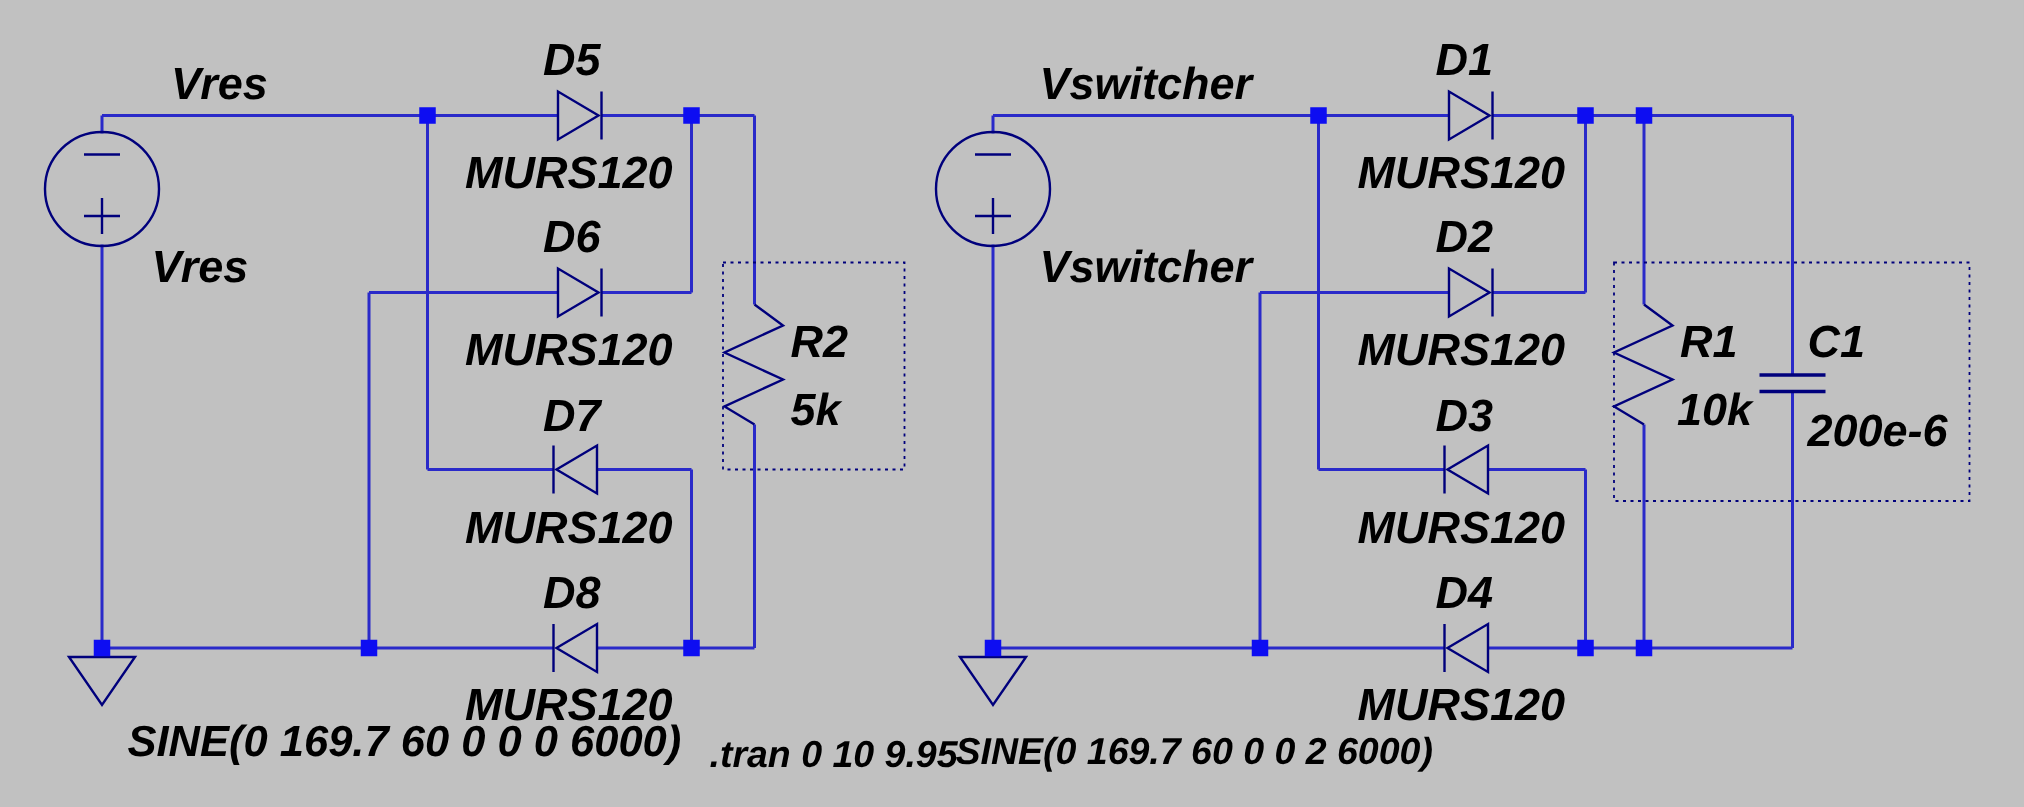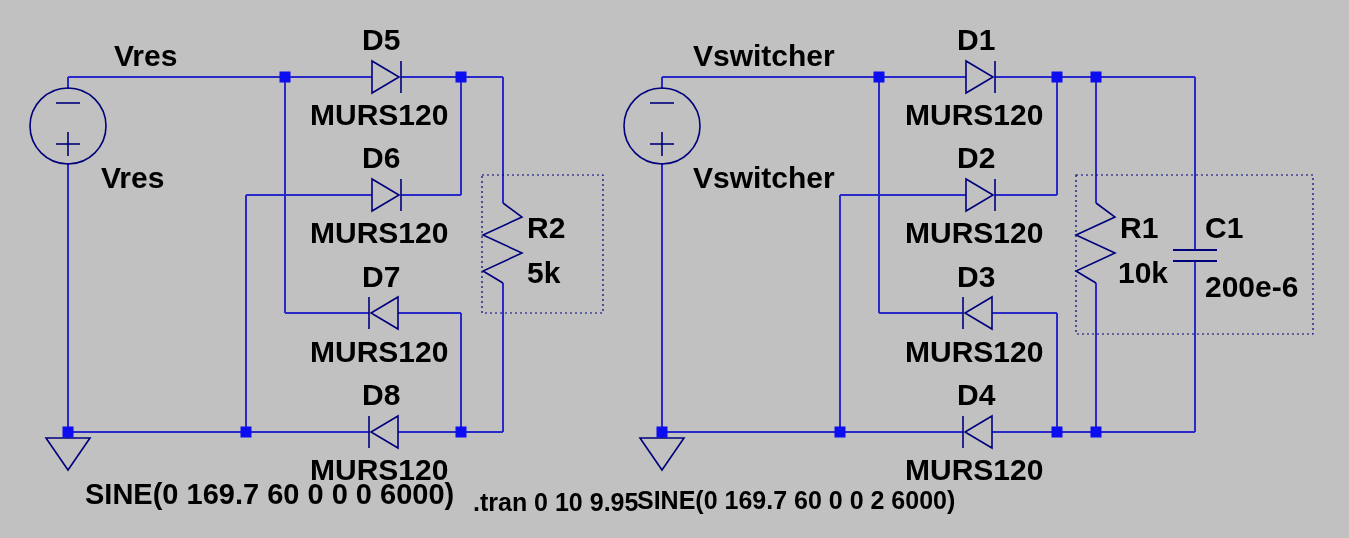--- a/index.html
+++ b/index.html
@@ -1,16 +1,16 @@
 <!DOCTYPE html>
 <html><head>
 <meta charset="utf-8">
 <style>
   html,body{margin:0;padding:0;background:#c1c1c1;}
-  .stage{position:relative;width:1349px;height:538px;background:#c1c1c1;overflow:hidden;}
+  .stage{position:relative;width:1349px;height:538px;background:#c1c1c1;overflow:hidden;font-style:italic;}
   svg{display:block;}
   .wire{stroke:#2a2ac9;stroke-width:2;fill:none;}
   .sym{stroke:#00007c;stroke-width:1.6;fill:none;}
   .plate{stroke:#00007c;stroke-width:2.2;fill:none;}
   .junction{fill:#0d0df2;stroke:none;}
   .selbox{stroke:#00007c;stroke-width:1.2;fill:none;stroke-dasharray:2 3;}
   .lbl{font-family:"Liberation Sans",sans-serif;font-weight:700;font-size:30px;fill:#000000;}
   .lbl-sine-l{font-family:"Liberation Sans",sans-serif;font-weight:700;font-size:29px;fill:#000000;}
   .lbl-sm{font-family:"Liberation Sans",sans-serif;font-weight:700;font-size:25px;fill:#000000;}
 </style>

